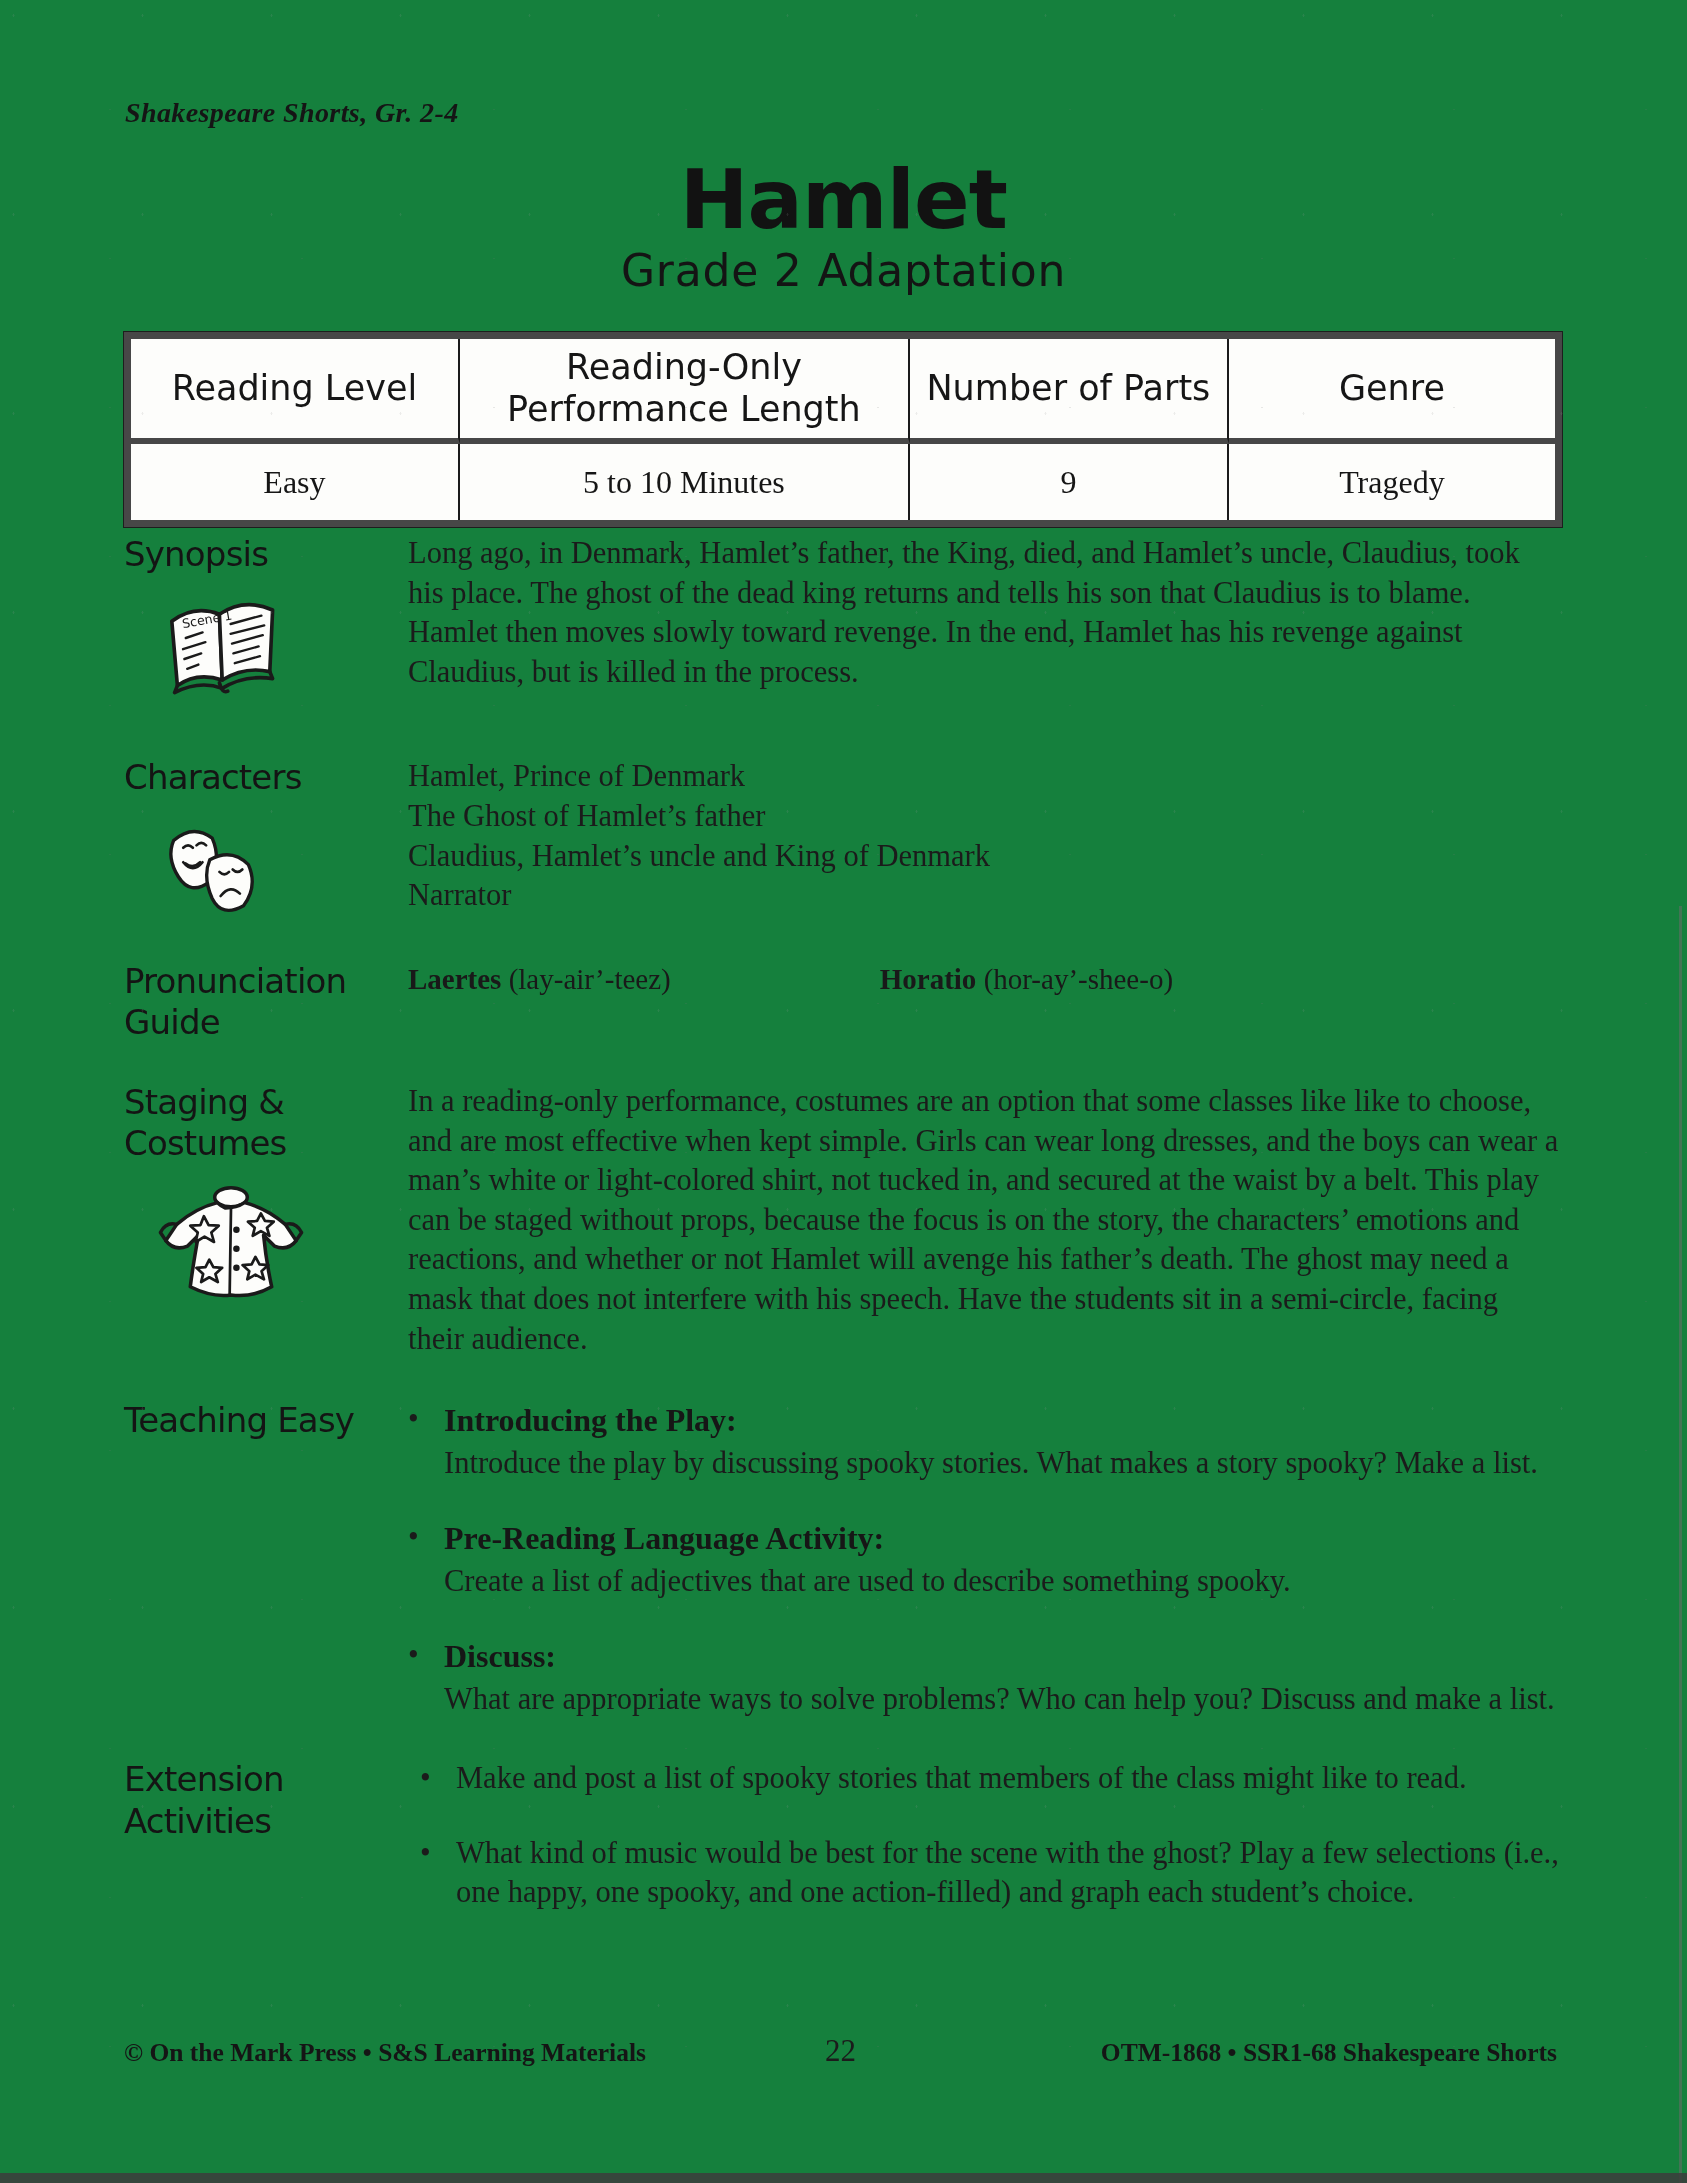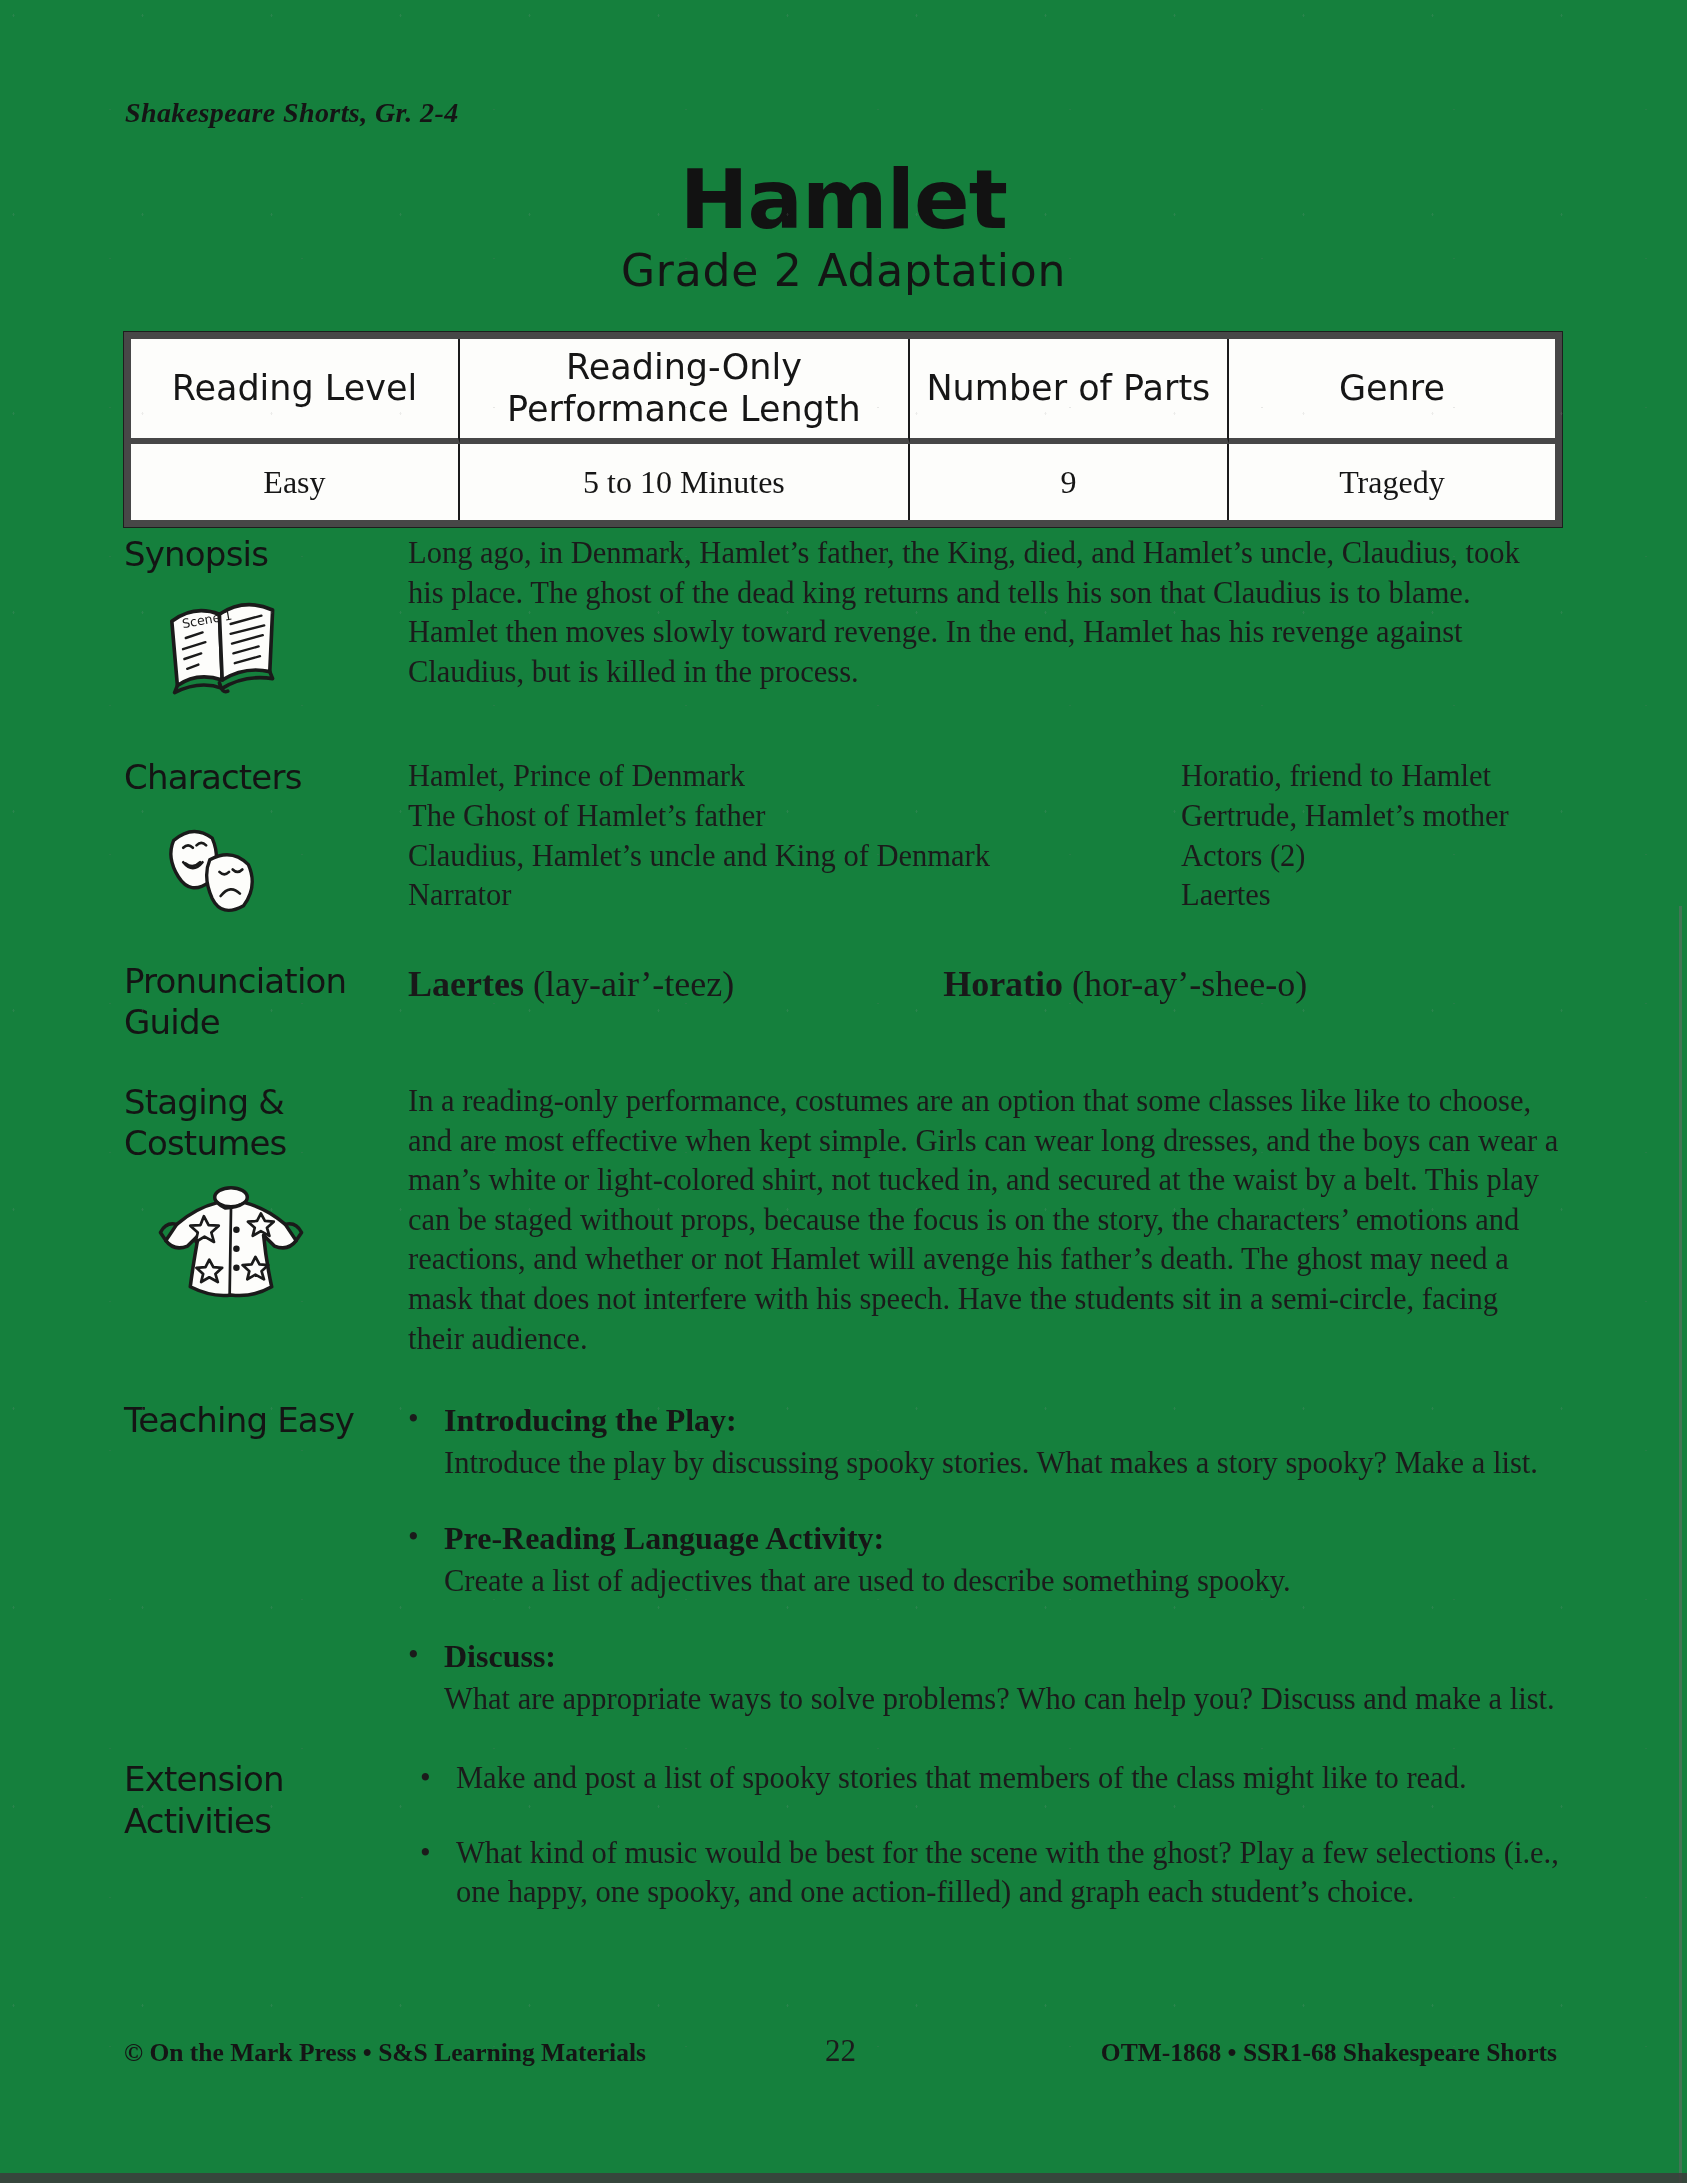--- a/index.html
+++ b/index.html
@@ -88,21 +88,21 @@
   .body-text{
     font-size:30.5px;line-height:1.3;color:#1b1b1b;
   }
   .icon-box{margin-top:15px;margin-left:31px;}
   .icon-box svg{display:block;}
 
   .char-cols{display:flex;gap:48px;}
   .char-left{width:725px;flex-shrink:0;}
   .char-line{font-size:30.5px;line-height:1.3;color:#1b1b1b;}
 
-  .pron-row{display:flex;font-size:36px;line-height:1.3;gap:20px;}
+  .pron-row{display:flex;font-size:29px;line-height:1.3;gap:20px;}
   .pron-entry{white-space:nowrap;}
   .pron-entry .pname{font-weight:bold;}
   .pron-gap{width:169px;flex-shrink:0;}
 
   .tip{display:flex;margin-bottom:35px;}
   .tip:last-child{margin-bottom:0;}
   .bullet{
     width:36px;flex-shrink:0;font-size:30.5px;line-height:1.3;color:#1b1b1b;
   }
   .tip-content{flex:1;}
@@ -213,26 +213,20 @@
         </div>
       </div>
       <div class="body-col">
         <div class="char-cols">
           <div class="char-left">
             <div class="char-line">Hamlet, Prince of Denmark</div>
             <div class="char-line">The Ghost of Hamlet’s father</div>
             <div class="char-line">Claudius, Hamlet’s uncle and King of Denmark</div>
             <div class="char-line">Narrator</div>
           </div>
-          <div class="char-right">
-            <div class="char-line">Horatio, friend to Hamlet</div>
-            <div class="char-line">Gertrude, Hamlet’s mother</div>
-            <div class="char-line">Actors (2)</div>
-            <div class="char-line">Laertes</div>
-          </div>
         </div>
       </div>
     </div>
 
     <div class="section sec-pronunciation">
       <div class="label-col">
         <div class="section-label">Pronunciation Guide</div>
       </div>
       <div class="body-col">
         <div class="pron-row">

